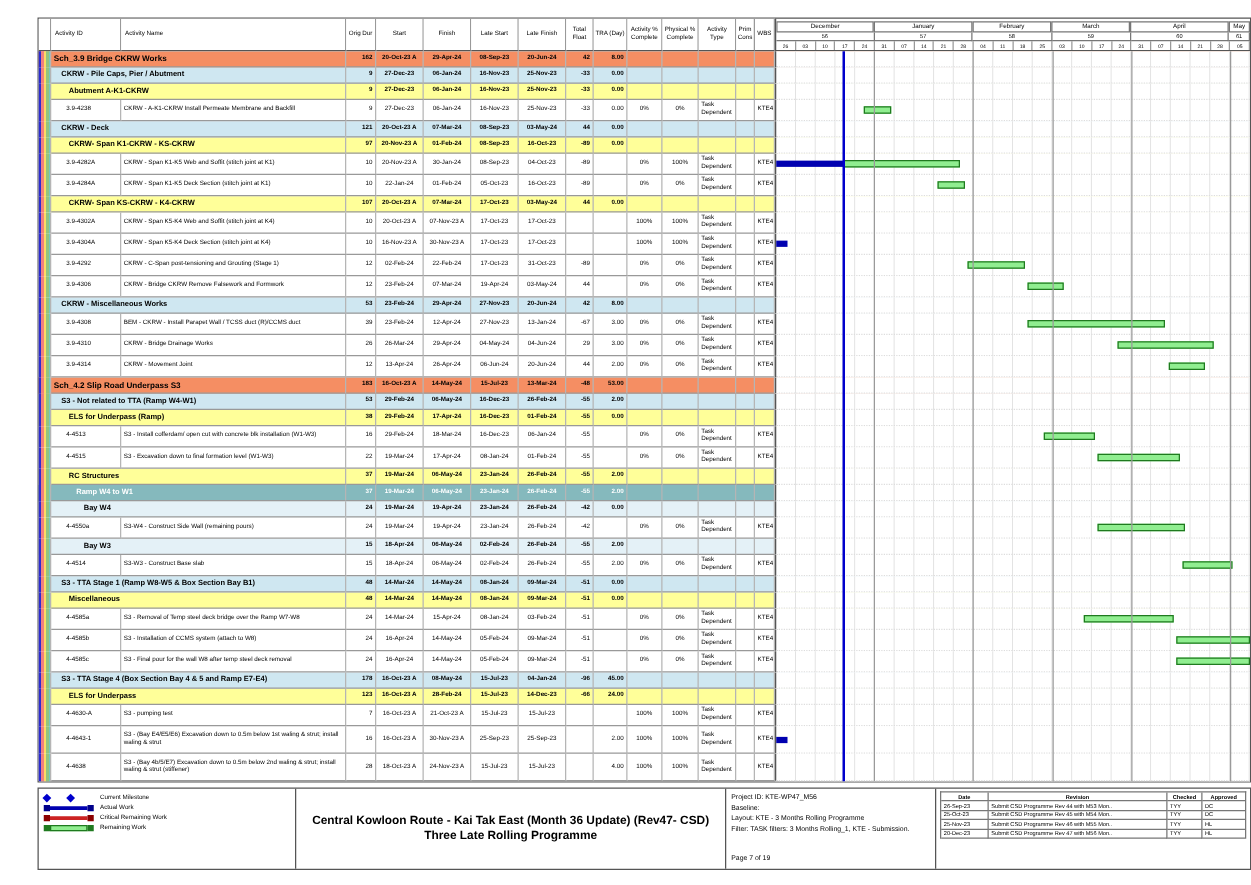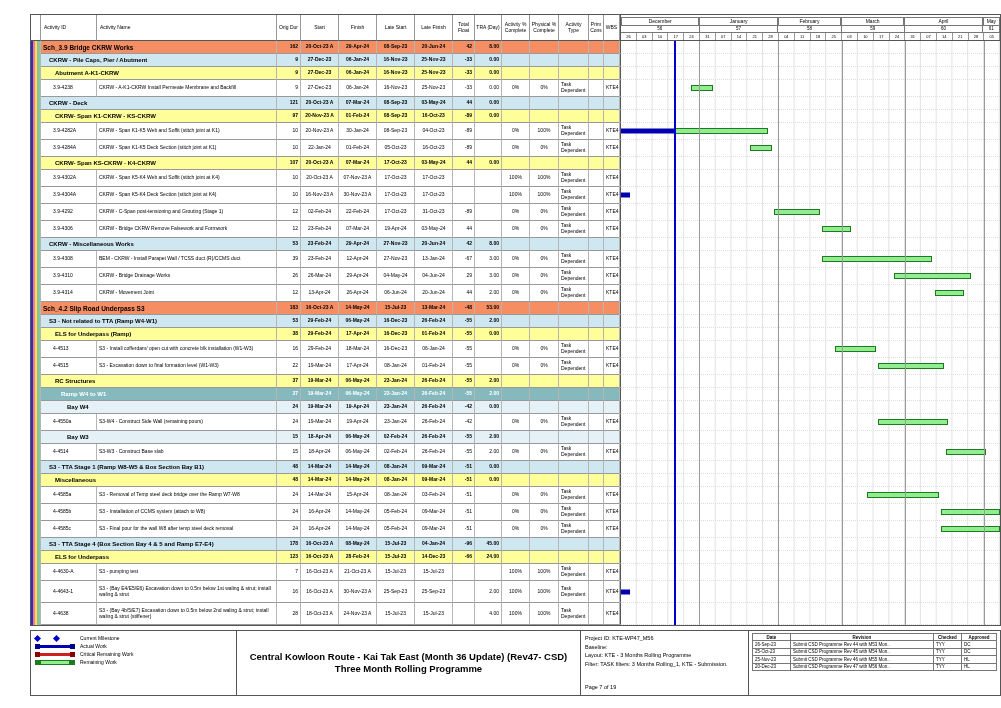--- a/index.html
+++ b/index.html
@@ -880,21 +880,21 @@
             <div class="lg-icon">
               <span class="sq" style="background: rgb(31, 122, 31);"></span>
               <span class="ln" style="background: rgb(144, 238, 144); border: 1px solid rgb(31, 122, 31); height: 3px;"></span>
               <span class="sq" style="background: rgb(31, 122, 31);"></span>
             </div>
             <span class="lg-label">Remaining Work</span>
           </div>
         </div>
       <div class="f-title">
         <div class="t1">Central Kowloon Route - Kai Tak East (Month 36 Update) (Rev47- CSD)</div>
-        <div class="t2">Three Month Rolling Programme</div>
+        <div class="t2">Three Late Rolling Programme</div>
       </div>
       <div class="f-info">
         <div id="info-lines">
             <div class="info-line">Project ID: KTE-WP47_M56</div>
             <div class="info-line">Baseline:</div>
             <div class="info-line">Layout: KTE - 3 Months Rolling Programme</div>
             <div class="info-line">Filter: TASK filters: 3 Months Rolling_1, KTE - Submission.</div>
           </div>
         <div class="pg">Page 7 of 19</div>
       </div>

